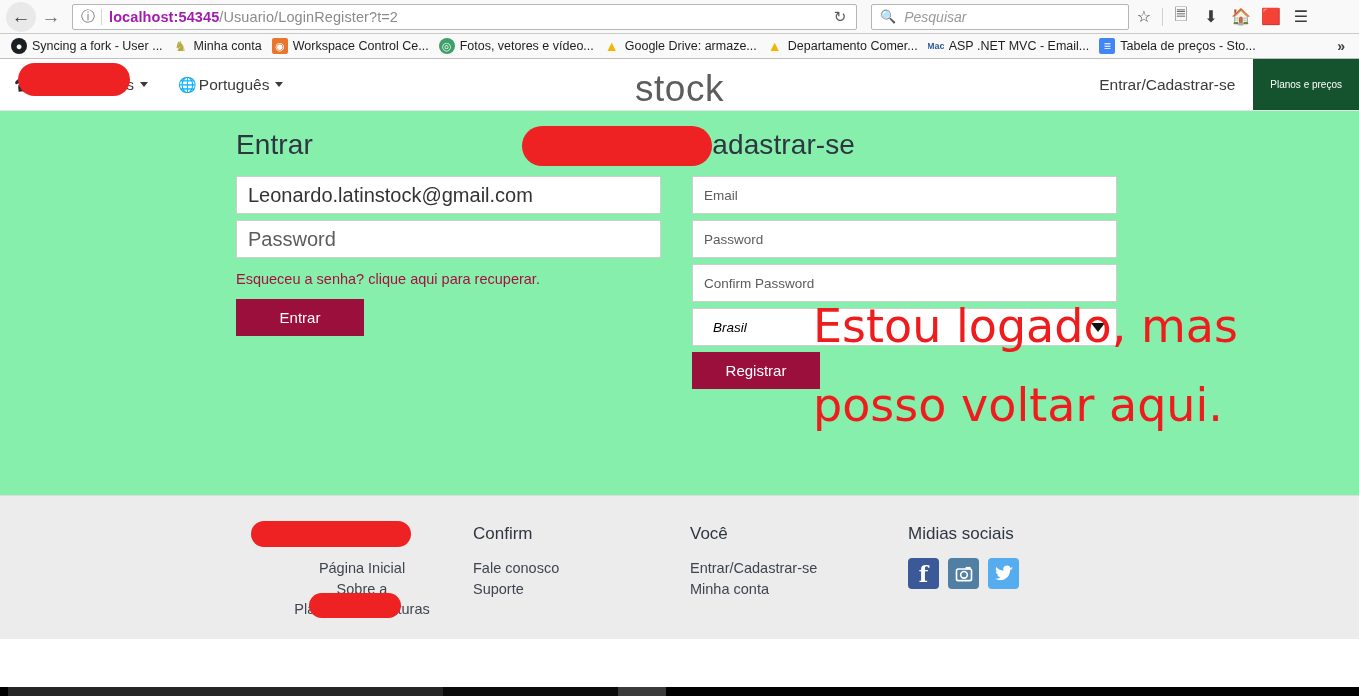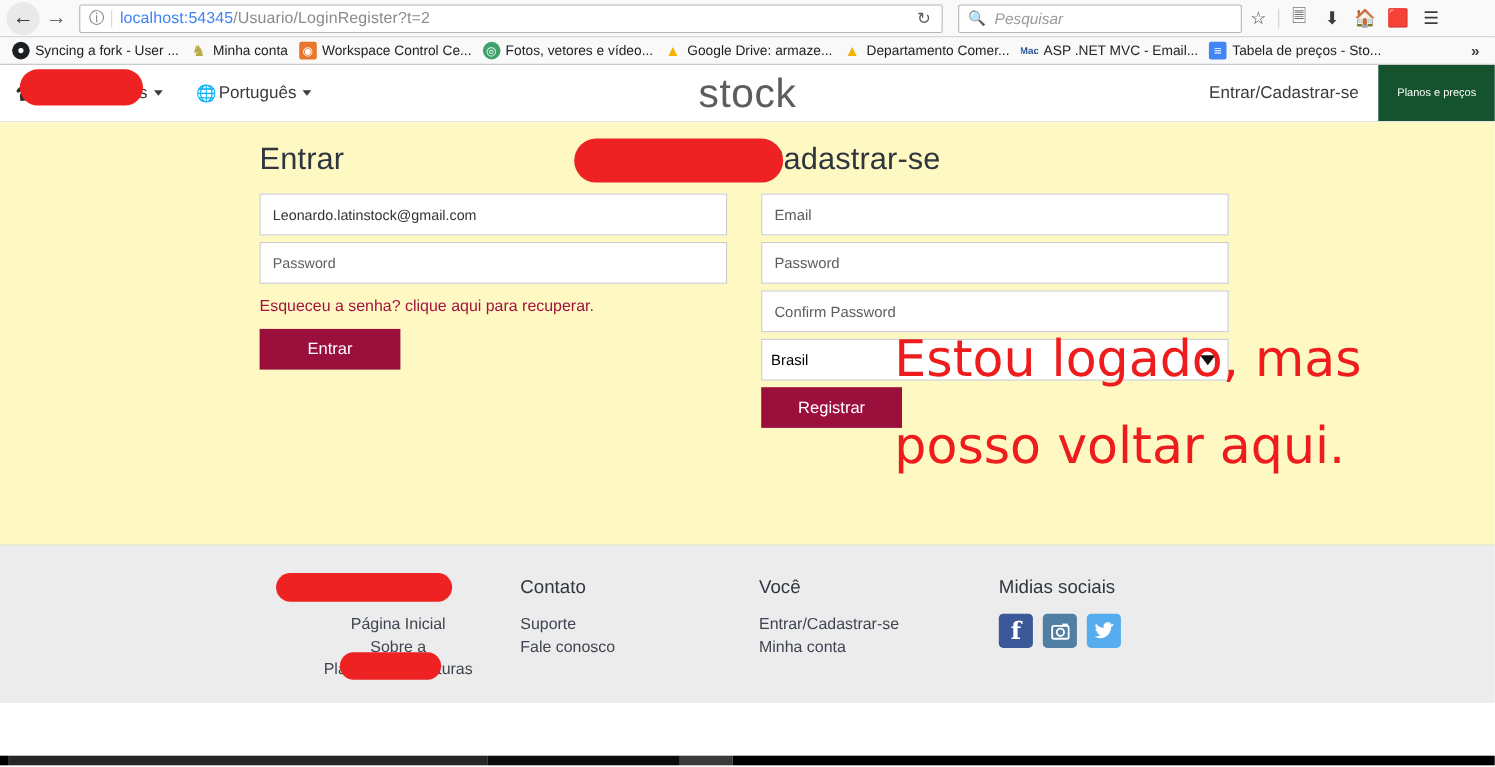--- a/index.html
+++ b/index.html
@@ -42,21 +42,21 @@
   #identity-icon {
     width: 22px; height: 18px;
     display: flex; align-items: center; justify-content: center;
     color: #737373; font-size: 14px;
   }
   #url-separator { width: 1px; height: 16px; background: #d4d4d4; margin: 0 7px 0 2px; }
   #url-text {
     font-size: 14.5px; color: #8b8b8b; white-space: nowrap;
     letter-spacing: 0.1px;
   }
-  #url-text b { color: #3b82f6; font-weight: 400; }
+  #url-text b { color: #a21caf; font-weight: 700; }
   #reload-btn {
     margin-left: auto; width: 24px; height: 22px;
     display: flex; align-items: center; justify-content: center;
     color: #5b5b5b; font-size: 15px;
   }
 
   #searchbar {
     flex: 0 0 258px;
     height: 26px; margin-left: 14px;
     background: #ffffff;
@@ -136,60 +136,60 @@
   .caret {
     display: inline-block; margin-left: 6px;
     border-left: 4.5px solid transparent;
     border-right: 4.5px solid transparent;
     border-top: 5px solid #3b3b3b;
   }
   .globe-glyph { font-size: 15px; margin-right: 2px; color: #2b2b2b; }
 
   #logo-area {
     position: absolute; left: 0; right: 0; top: 0; bottom: 0;
-    display: flex; align-items: center; justify-content: center;
+    display: flex; align-items: flex-end; justify-content: center;
     pointer-events: none;
   }
   #logo-text {
     font-size: 37px; color: #5d5d5d; font-weight: 300;
     letter-spacing: 0.5px; position: relative;
   }
   #redact-logo { left: 522px; top: 67px; width: 190px; height: 40px; z-index: 6; }
 
   #nav-right { margin-left: auto; display: flex; align-items: stretch; }
   #signin-link {
     display: flex; align-items: center; padding: 0 18px;
     font-size: 15.5px; color: #3b3b3b;
   }
   #plans-button {
     display: flex; align-items: center; justify-content: center;
     background: #14532d; color: #ffffff;
     font-size: 10px; padding: 0 17px;
   }
 
   
-  #main { background: #fef9c3; height: 385px; border-bottom: 1px solid #dcdcdc; position: relative; }
+  #main { background: #86efac; height: 385px; border-bottom: 1px solid #dcdcdc; position: relative; }
   #forms-wrap { display: flex; padding-top: 18px; padding-left: 236px; }
   .form-col { width: 425px; }
   .form-col.right { margin-left: 31px; }
   .form-title {
     font-size: 28px; color: #2f3640; font-weight: 400;
     margin-bottom: 15px; letter-spacing: 0.1px;
   }
   .field {
     height: 38px; background: #ffffff;
     border: 1px solid #cdcdcd;
     display: flex; align-items: center;
     padding: 0 11px; margin-bottom: 6px;
-    font-size: 13px;
+    font-size: 20px;
   }
   .field.value { color: #333333; }
   .field.placeholder { color: #5c5c5c; }
   .field.small { font-size: 13.5px; }
-  .field.select { justify-content: space-between; margin-top: 2px; padding-left: 8px; }
+  .field.select { justify-content: space-between; margin-top: 2px; padding-left: 20px; font-style: italic; }
   .select-arrow {
     border-left: 7px solid transparent;
     border-right: 7px solid transparent;
     border-top: 9px solid #111111;
   }
   .forgot-link {
     font-size: 14.5px; color: #a4123f;
     margin: 7px 0 12px 0; display: inline-block;
   }
   .submit-btn {
@@ -379,23 +379,23 @@
       <div class="f-col c1">
         <div class="f-head">&nbsp;</div>
         <div class="f-link">Página Inicial</div>
         <div class="f-link">Sobre a</div>
         <div class="f-link">Planos e Assinaturas</div>
         <span class="redact" id="redact-f-head"></span>
         <span class="redact" id="redact-f-sobre"></span>
       </div>
 
       <div class="f-col c2">
-        <div class="f-head">Contato</div>
+        <div class="f-head">Confirm</div>
+        <div class="f-link">Fale conosco</div>
         <div class="f-link">Suporte</div>
-        <div class="f-link">Fale conosco</div>
       </div>
 
       <div class="f-col c3">
         <div class="f-head">Você</div>
         <div class="f-link">Entrar/Cadastrar-se</div>
         <div class="f-link">Minha conta</div>
       </div>
 
       <div class="f-col c4">
         <div class="f-head">Midias sociais</div>

